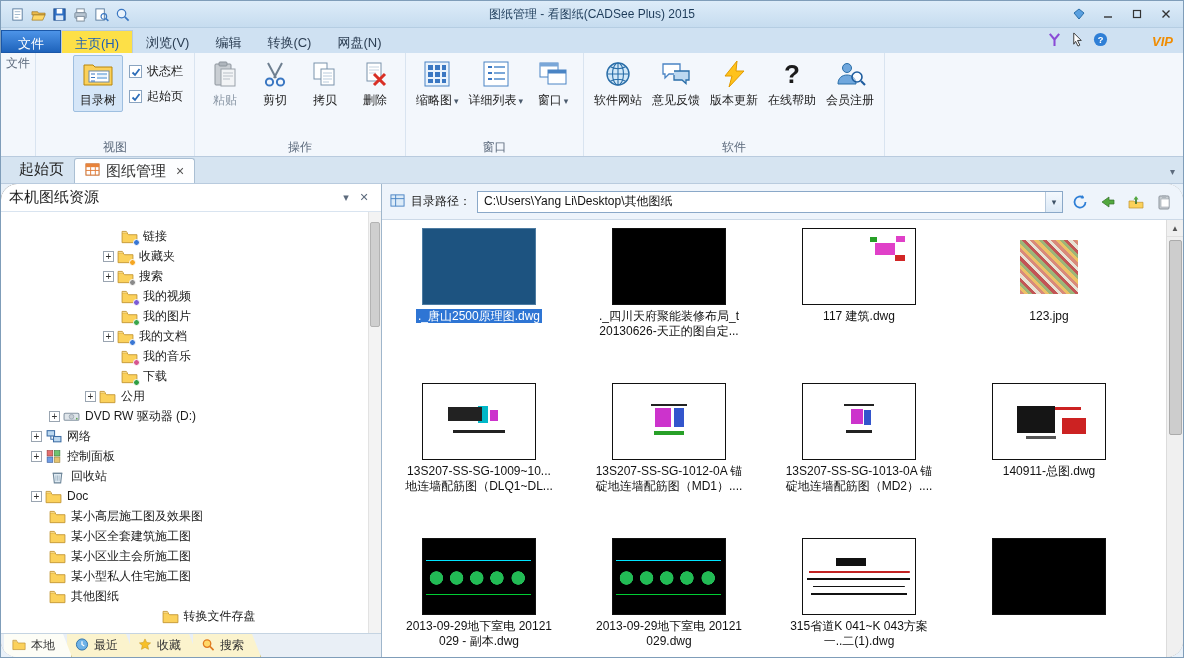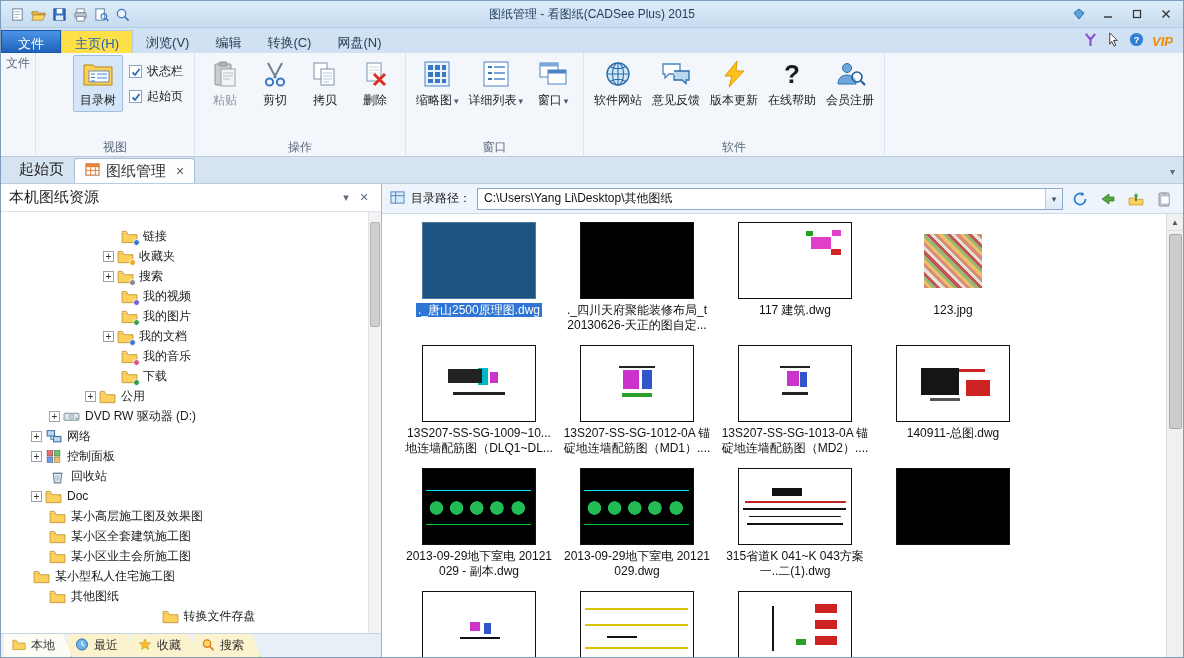--- a/index.html
+++ b/index.html
@@ -21,21 +21,21 @@
   .wc-btn svg { width:10px; height:10px; }
   .gem svg { width:12px; height:12px; }
 
   
   .ribbon-tabs { height:25px; flex:none; display:flex; align-items:flex-end; background:#cfe1f2; }
   .file-tab { height:23px; padding:4px 16px; background:linear-gradient(#4d94e8,#1e63bb); border:1px solid #1a57a8; color:#fff; font-size:13px; }
   .rtab { height:23px; padding:4px 13px; font-size:13px; color:#2b3d52; }
   .rtab.active { background:#fde047; border:1px solid #b9cbde; border-bottom:none; color:#1e5fb4; }
   .ribbon-right { margin-left:auto; display:flex; align-items:center; gap:8px; padding:0 10px 3px; }
   .ribbon-right svg { width:15px; height:15px; }
-  .vip { color:#f08c00; font-weight:bold; font-style:italic; font-size:13px; }
+  .vip { color:#f08c00; font-weight:bold; font-style:italic; font-size:13px;margin-left:36px; }
 
   
   .ribbon-body { height:104px; flex:none; display:flex; background:#f3f7fc; border-bottom:1px solid #b9cbde; }
   .rgroup { display:flex; flex-direction:column; border-right:1px solid #d9e4f0; padding:2px 5px 0; }
   .rgroup-content { flex:1; display:flex; align-items:flex-start; }
   .rgroup-label { height:17px; text-align:center; color:#5d6b7d; font-size:12px; }
   .bigbtn { display:flex; flex-direction:column; align-items:center; min-width:50px; padding:4px 4px 2px; gap:4px; border:1px solid transparent; border-radius:2px; }
   .bigbtn .bicon { width:32px; height:28px; }
   .bigbtn .bicon svg { width:32px; height:28px; }
   .bigbtn .blabel { font-size:12px; white-space:nowrap; color:#222; }
@@ -48,21 +48,21 @@
 
   
   .doc-bar { height:27px; flex:none; display:flex; align-items:flex-end; background:#d6e4f1; border-bottom:1px solid #b9cbde; padding-left:8px; position:relative; }
   .start-label { font-size:15px; padding:4px 10px; color:#222; }
   .doc-tab { height:25px; display:flex; align-items:center; gap:6px; padding:0 10px; background:#fdfeff; border:1px solid #aabfd3; border-bottom:none; border-radius:3px 3px 0 0; font-size:15px; color:#333; }
   .doc-tab svg { width:15px; height:15px; }
   .doc-close { font-size:14px; color:#555; margin-left:4px; }
   .doc-chevron { position:absolute; right:8px; bottom:6px; color:#5d6b7d; font-size:10px; }
 
   
-  .main { flex:1; display:flex; overflow:hidden; background:#404040; }
+  .main { flex:1; display:flex; overflow:hidden; background:#404040;border-radius:16px; }
 
   
   .sidebar { width:381px; flex:none; display:flex; flex-direction:column; border-right:1px solid #9fb6cb; background:#fff; }
   .sidebar-header { height:28px; flex:none; display:flex; align-items:center; padding:0 8px; border-bottom:1px solid #d9e4f0; }
   .sidebar-title { flex:1; font-size:15px; color:#222; }
   .pane-btn { width:18px; text-align:center; color:#5d6b7d; font-size:11px; }
   .tree-wrap { flex:1; display:flex; overflow:hidden; }
   .tree { flex:1; overflow:hidden; padding-top:14px; }
   .tree-item { height:20px; display:flex; align-items:center; white-space:nowrap; overflow:hidden; font-size:12px; color:#1b1b1b; }
   .expander { width:11px; height:11px; flex:none; border:1px solid #9aa5b1; background:#fff; color:#333; font-size:10px; line-height:9px; text-align:center; margin-right:3px; }
@@ -71,31 +71,31 @@
   .badge { position:absolute; right:-2px; bottom:-2px; width:7px; height:7px; border-radius:50%; border:1px solid #fff; }
   .tree-scroll { width:13px; flex:none; background:#f3f3f3; border-left:1px solid #e2e2e2; position:relative; }
   .tree-thumb { position:absolute; left:1px; top:10px; width:10px; height:105px; background:#cfcfcf; border:1px solid #b3b3b3; border-radius:2px; }
   .sidebar-tabs { height:24px; flex:none; display:flex; align-items:stretch; background:#e9eff6; border-top:1px solid #c5d4e2; padding-left:3px; }
   .stab { display:flex; align-items:center; gap:5px; padding:0 16px 0 8px; background:#fbf3cd; border-right:1px solid #cdbd77; clip-path:polygon(0 0, calc(100% - 9px) 0, 100% 100%, 0 100%); margin-right:-5px; font-size:12px; color:#333; }
   .stab.active { background:#fdfdf6; z-index:2; }
   .stab svg { width:14px; height:13px; }
 
   
   .content { flex:1; display:flex; flex-direction:column; overflow:hidden; background:#fff; }
-  .pathbar { height:30px; flex:none; display:flex; align-items:center; gap:6px; padding:0 8px; background:#eef4fb; border-bottom:1px solid #ccd9e7; }
+  .pathbar { height:36px; flex:none; display:flex; align-items:center; gap:6px; padding:0 8px; background:#eef4fb; border-bottom:1px solid #ccd9e7; }
   .path-icon svg { width:15px; height:15px; }
   .path-label { font-size:12px; color:#222; white-space:nowrap; }
   .combo { flex:1; height:22px; background:#fff; border:1px solid #8aa8c8; display:flex; align-items:center; }
   .combo input { flex:1; border:none; outline:none; font-family:"Liberation Sans",sans-serif; font-size:12px; padding:0 6px; color:#111; background:transparent; }
   .combo-arrow { width:17px; height:100%; border-left:1px solid #b7c9dc; background:linear-gradient(#f4f9fe,#dce9f6); display:flex; align-items:center; justify-content:center; font-size:9px; color:#3d5166; }
   .pbtn { width:22px; height:22px; display:flex; align-items:center; justify-content:center; }
   .pbtn svg { width:16px; height:16px; }
 
   .content-body { flex:1; display:flex; overflow:hidden; }
-  .grid { flex:1; overflow:hidden; padding:8px 0 12px 22px; display:grid; grid-template-columns:repeat(4,158px); grid-auto-rows:123px; align-content:start; }
+  .grid { flex:1; overflow:hidden; padding:8px 0 12px 22px; display:grid; grid-template-columns:repeat(4,158px); grid-auto-rows:123px; align-content:start;gap:32px; }
   .fitem { width:150px; display:flex; flex-direction:column; align-items:center; }
   .thumb { width:114px; height:77px; border:1px solid #111; background:#fff; background-repeat:no-repeat; flex:none; }
   .fname { margin-top:4px; font-size:12px; line-height:15px; text-align:center; max-width:150px; max-height:32px; overflow:hidden; word-break:break-all; color:#111; }
   .fname .hl { background:#2e75d4; color:#fff; padding:0 2px; }
 
   .th-navy  { background-color:#1d5380; border-color:#4d7ba1; }
   .th-black { background-color:#000; }
   .th-black2{ background-color:#000; background-image:radial-gradient(circle 2px at 22% 78%, #e04040 95%, transparent), radial-gradient(circle 2px at 58% 72%, #35b0e0 95%, transparent), radial-gradient(circle 2px at 70% 80%, #e0d040 95%, transparent); }
   .th-cad117{ background-image:linear-gradient(#e040c8,#e040c8), linear-gradient(#d22626,#d22626), linear-gradient(#28a028,#28a028), linear-gradient(#e040c8,#e040c8); background-position:78% 22%, 90% 38%, 64% 12%, 90% 10%; background-size:20px 12px, 10px 6px, 7px 5px, 9px 6px; }
   .th-photo { border-color:transparent; background-image:repeating-linear-gradient(45deg,#d98a7a 0 3px,#ecc166 3px 6px,#9cb579 6px 9px,#c25555 9px 12px,#e8e2d4 12px 15px); background-position:50% 50%; background-size:58px 54px; }
@@ -518,21 +518,21 @@
                 </svg></span>
               <span>某小区全套建筑施工图</span>
             </div>
             <div class="tree-item" style="padding-left: 48px;">
               <span class="ticon"><svg viewBox="0 0 16 14">
                   <path d="M1 3.5h4.6L7 5.3h8v7.5H1z" fill="#fbd15b" stroke="#c0922f" stroke-width=".8"></path>
                   <path d="M1 3.5V2.2h4l1 1.3" fill="#fde296" stroke="#c0922f" stroke-width=".8"></path>
                 </svg></span>
               <span>某小区业主会所施工图</span>
             </div>
-            <div class="tree-item" style="padding-left: 32px;">
+            <div class="tree-item" style="padding-left: 48px;">
               <span class="ticon"><svg viewBox="0 0 16 14">
                   <path d="M1 3.5h4.6L7 5.3h8v7.5H1z" fill="#fbd15b" stroke="#c0922f" stroke-width=".8"></path>
                   <path d="M1 3.5V2.2h4l1 1.3" fill="#fde296" stroke="#c0922f" stroke-width=".8"></path>
                 </svg></span>
               <span>某小型私人住宅施工图</span>
             </div>
             <div class="tree-item" style="padding-left: 48px;">
               <span class="ticon"><svg viewBox="0 0 16 14">
                   <path d="M1 3.5h4.6L7 5.3h8v7.5H1z" fill="#fbd15b" stroke="#c0922f" stroke-width=".8"></path>
                   <path d="M1 3.5V2.2h4l1 1.3" fill="#fde296" stroke="#c0922f" stroke-width=".8"></path>

